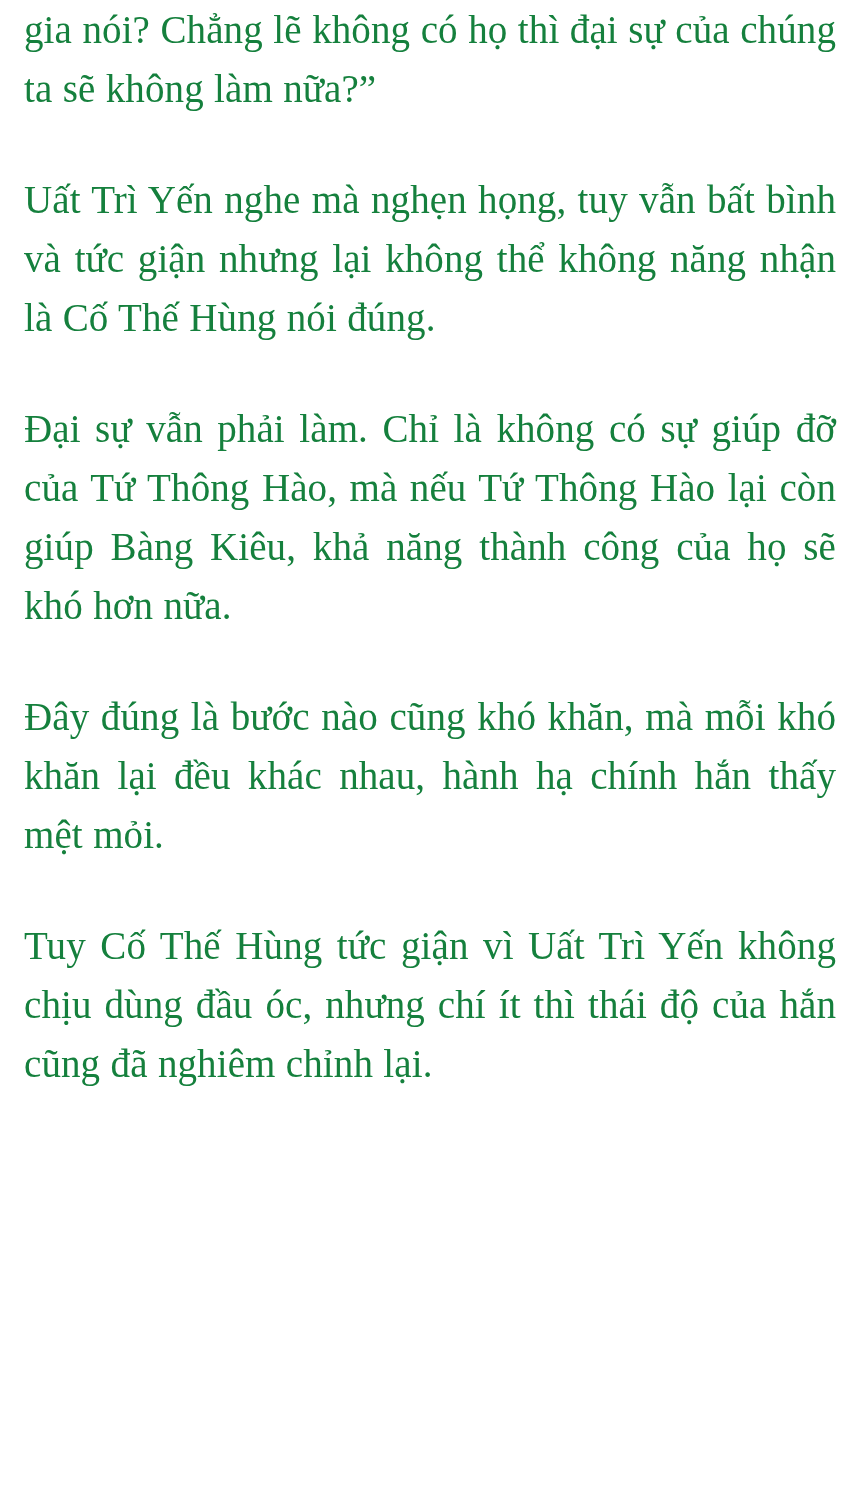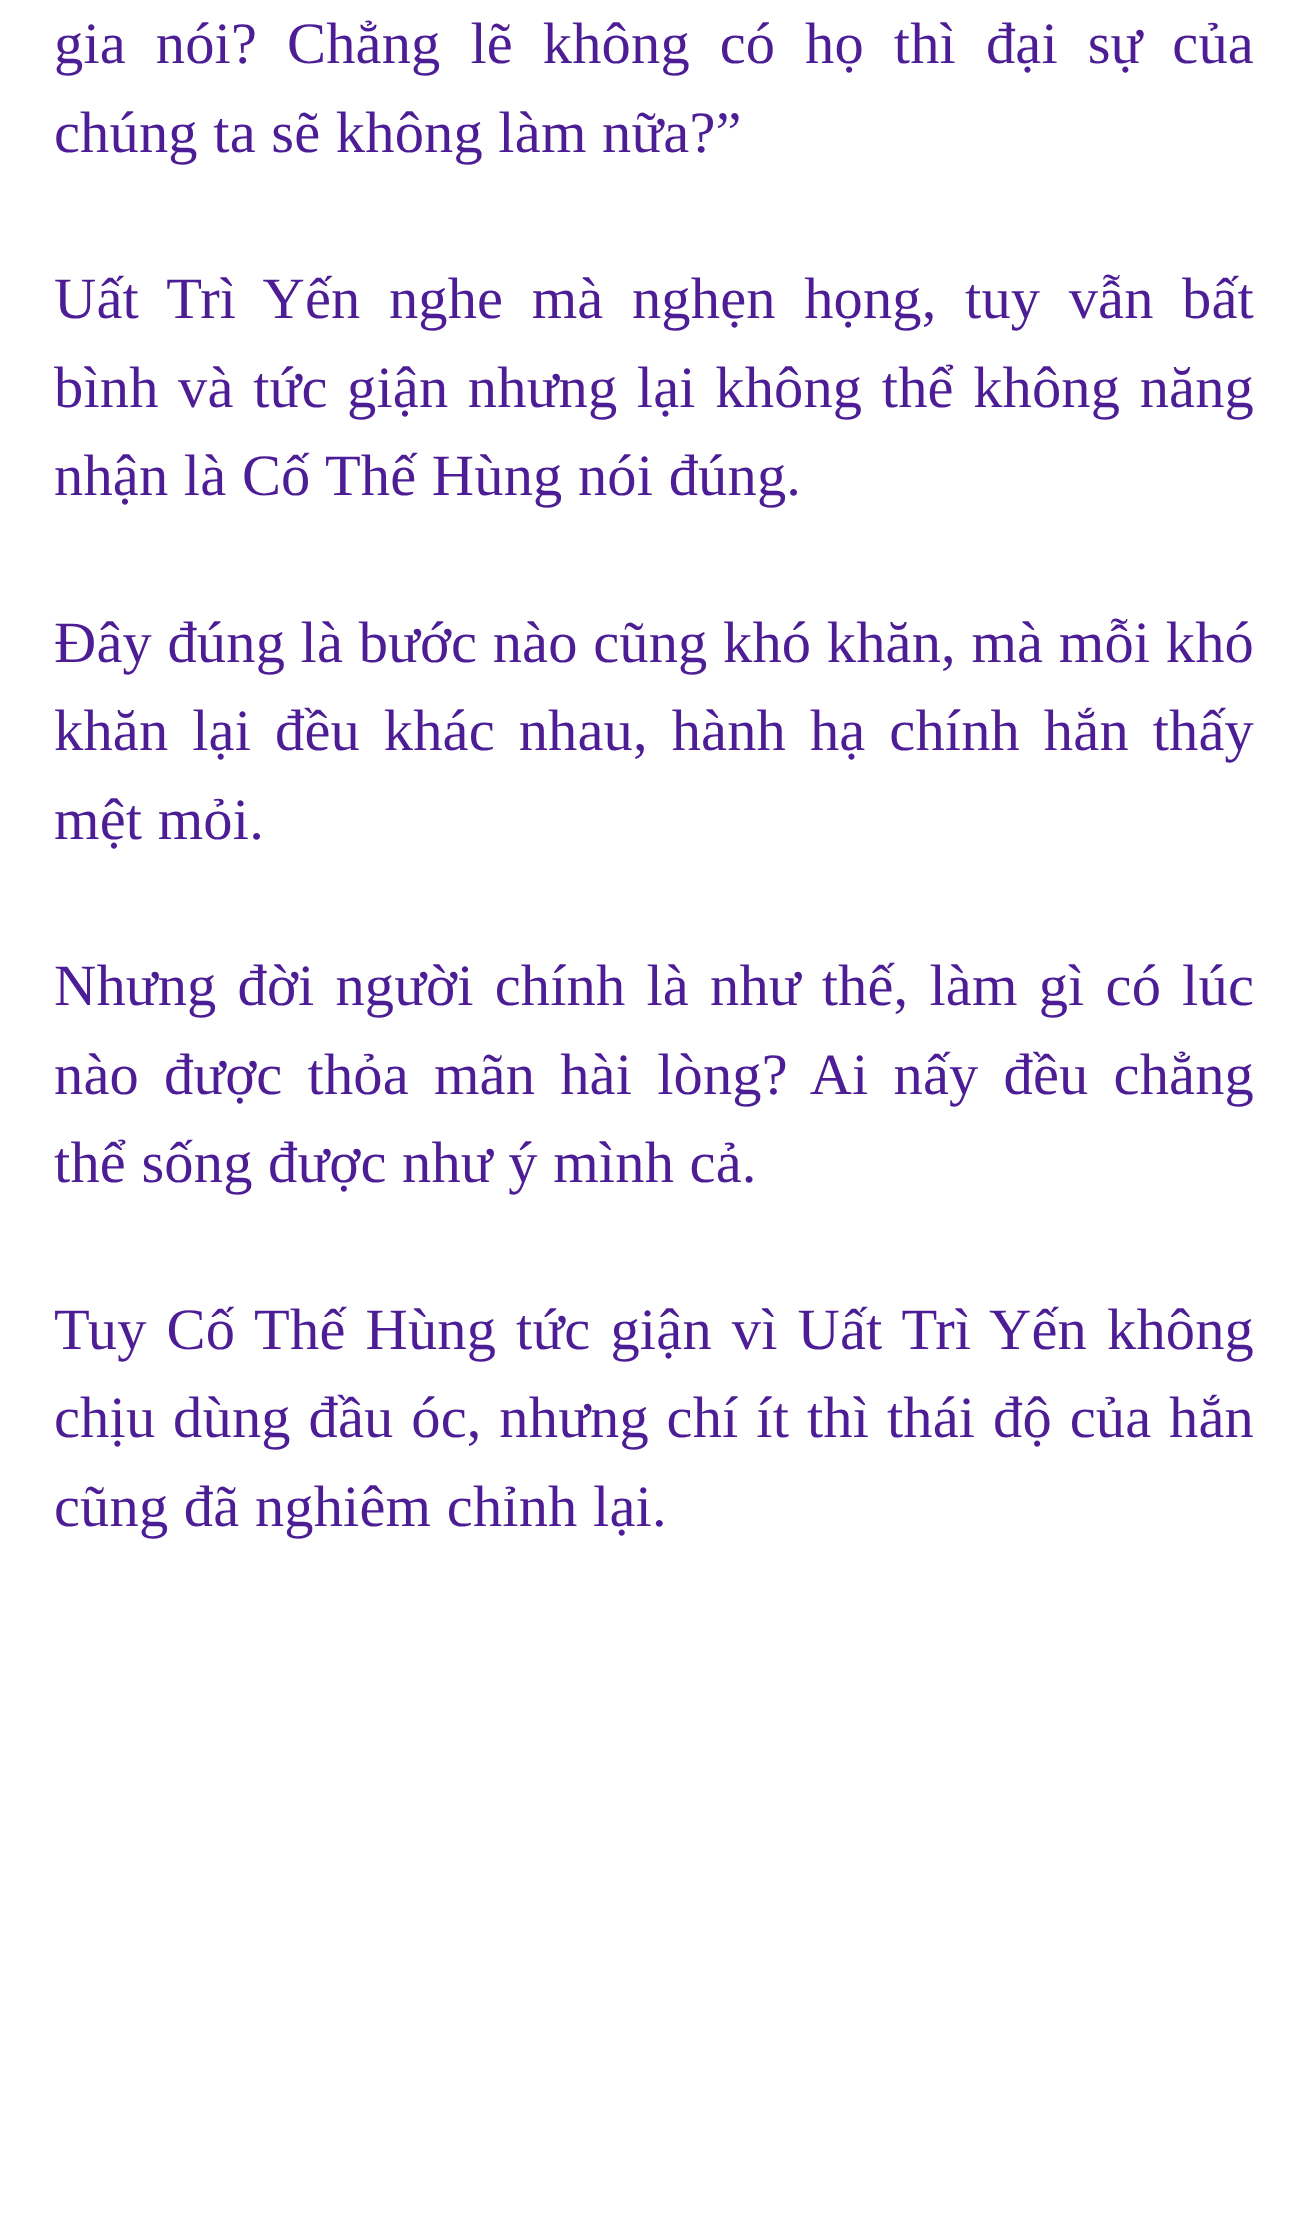--- a/index.html
+++ b/index.html
@@ -13,38 +13,38 @@
     font-family: "Liberation Serif", "DejaVu Serif", serif;
     color: #1a1a1a;
   }
   .reader {
     width: 860px;
     box-sizing: border-box;
     padding: 0 24px;
     overflow: hidden;
   }
   .para {
-    margin: 0 0 52px 12px;
+    margin: 0 0 52px 0;
     font-size: 39px;
     line-height: 59px;
     text-align: justify;
     text-justify: inter-word;
     letter-spacing: 0.1px;
     word-spacing: 0.5px;
-    color: #4c1d95;
+    color: #15803d;
   }
   .para.first {
     margin-top: 0;
   }
   .para:last-child {
     margin-bottom: 0;
   }
 </style>
 </head>
 <body>
 
 <div class="reader">
   <p class="para first">gia nói? Chẳng lẽ không có họ thì đại sự của chúng ta sẽ không làm nữa?”</p>
   <p class="para">Uất Trì Yến nghe mà nghẹn họng, tuy vẫn bất bình và tức giận nhưng lại không thể không năng nhận là Cố Thế Hùng nói đúng.</p>
+  <p class="para">Đại sự vẫn phải làm. Chỉ là không có sự giúp đỡ của Tứ Thông Hào, mà nếu Tứ Thông Hào lại còn giúp Bàng Kiêu, khả năng thành công của họ sẽ khó hơn nữa.</p>
   <p class="para">Đây đúng là bước nào cũng khó khăn, mà mỗi khó khăn lại đều khác nhau, hành hạ chính hắn thấy mệt mỏi.</p>
-  <p class="para">Nhưng đời người chính là như thế, làm gì có lúc nào được thỏa mãn hài lòng? Ai nấy đều chẳng thể sống được như ý mình cả.</p>
   <p class="para">Tuy Cố Thế Hùng tức giận vì Uất Trì Yến không chịu dùng đầu óc, nhưng chí ít thì thái độ của hắn cũng đã nghiêm chỉnh lại.</p>
 </div>
 
 </body></html>

